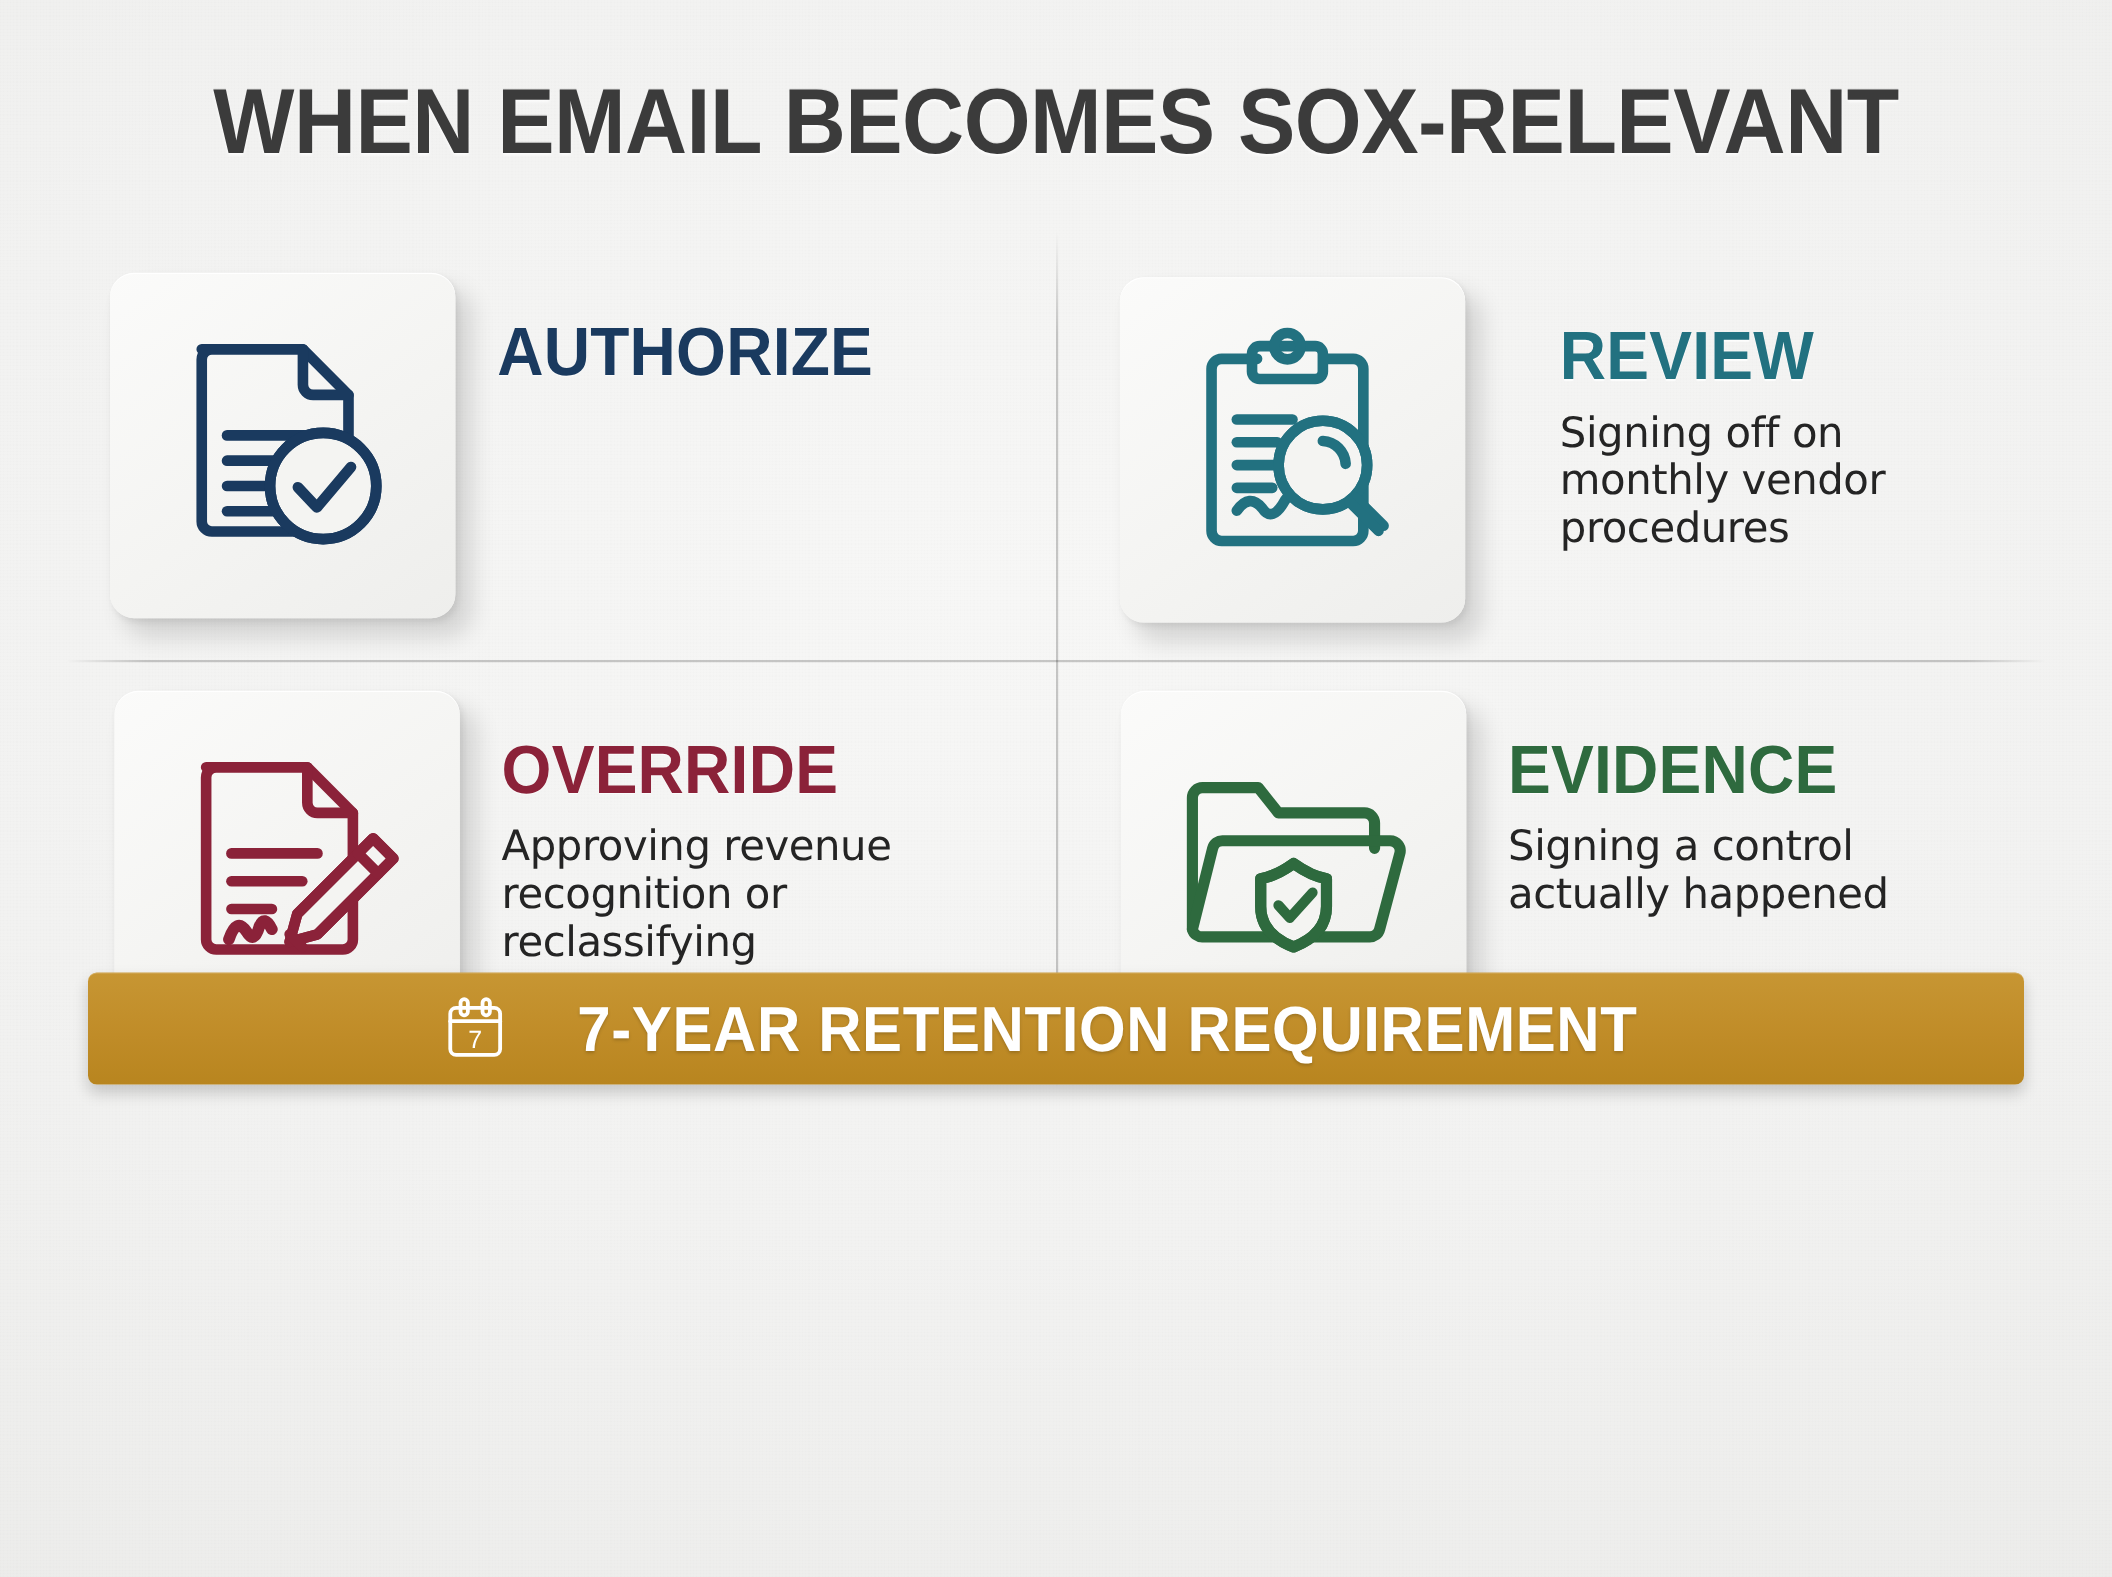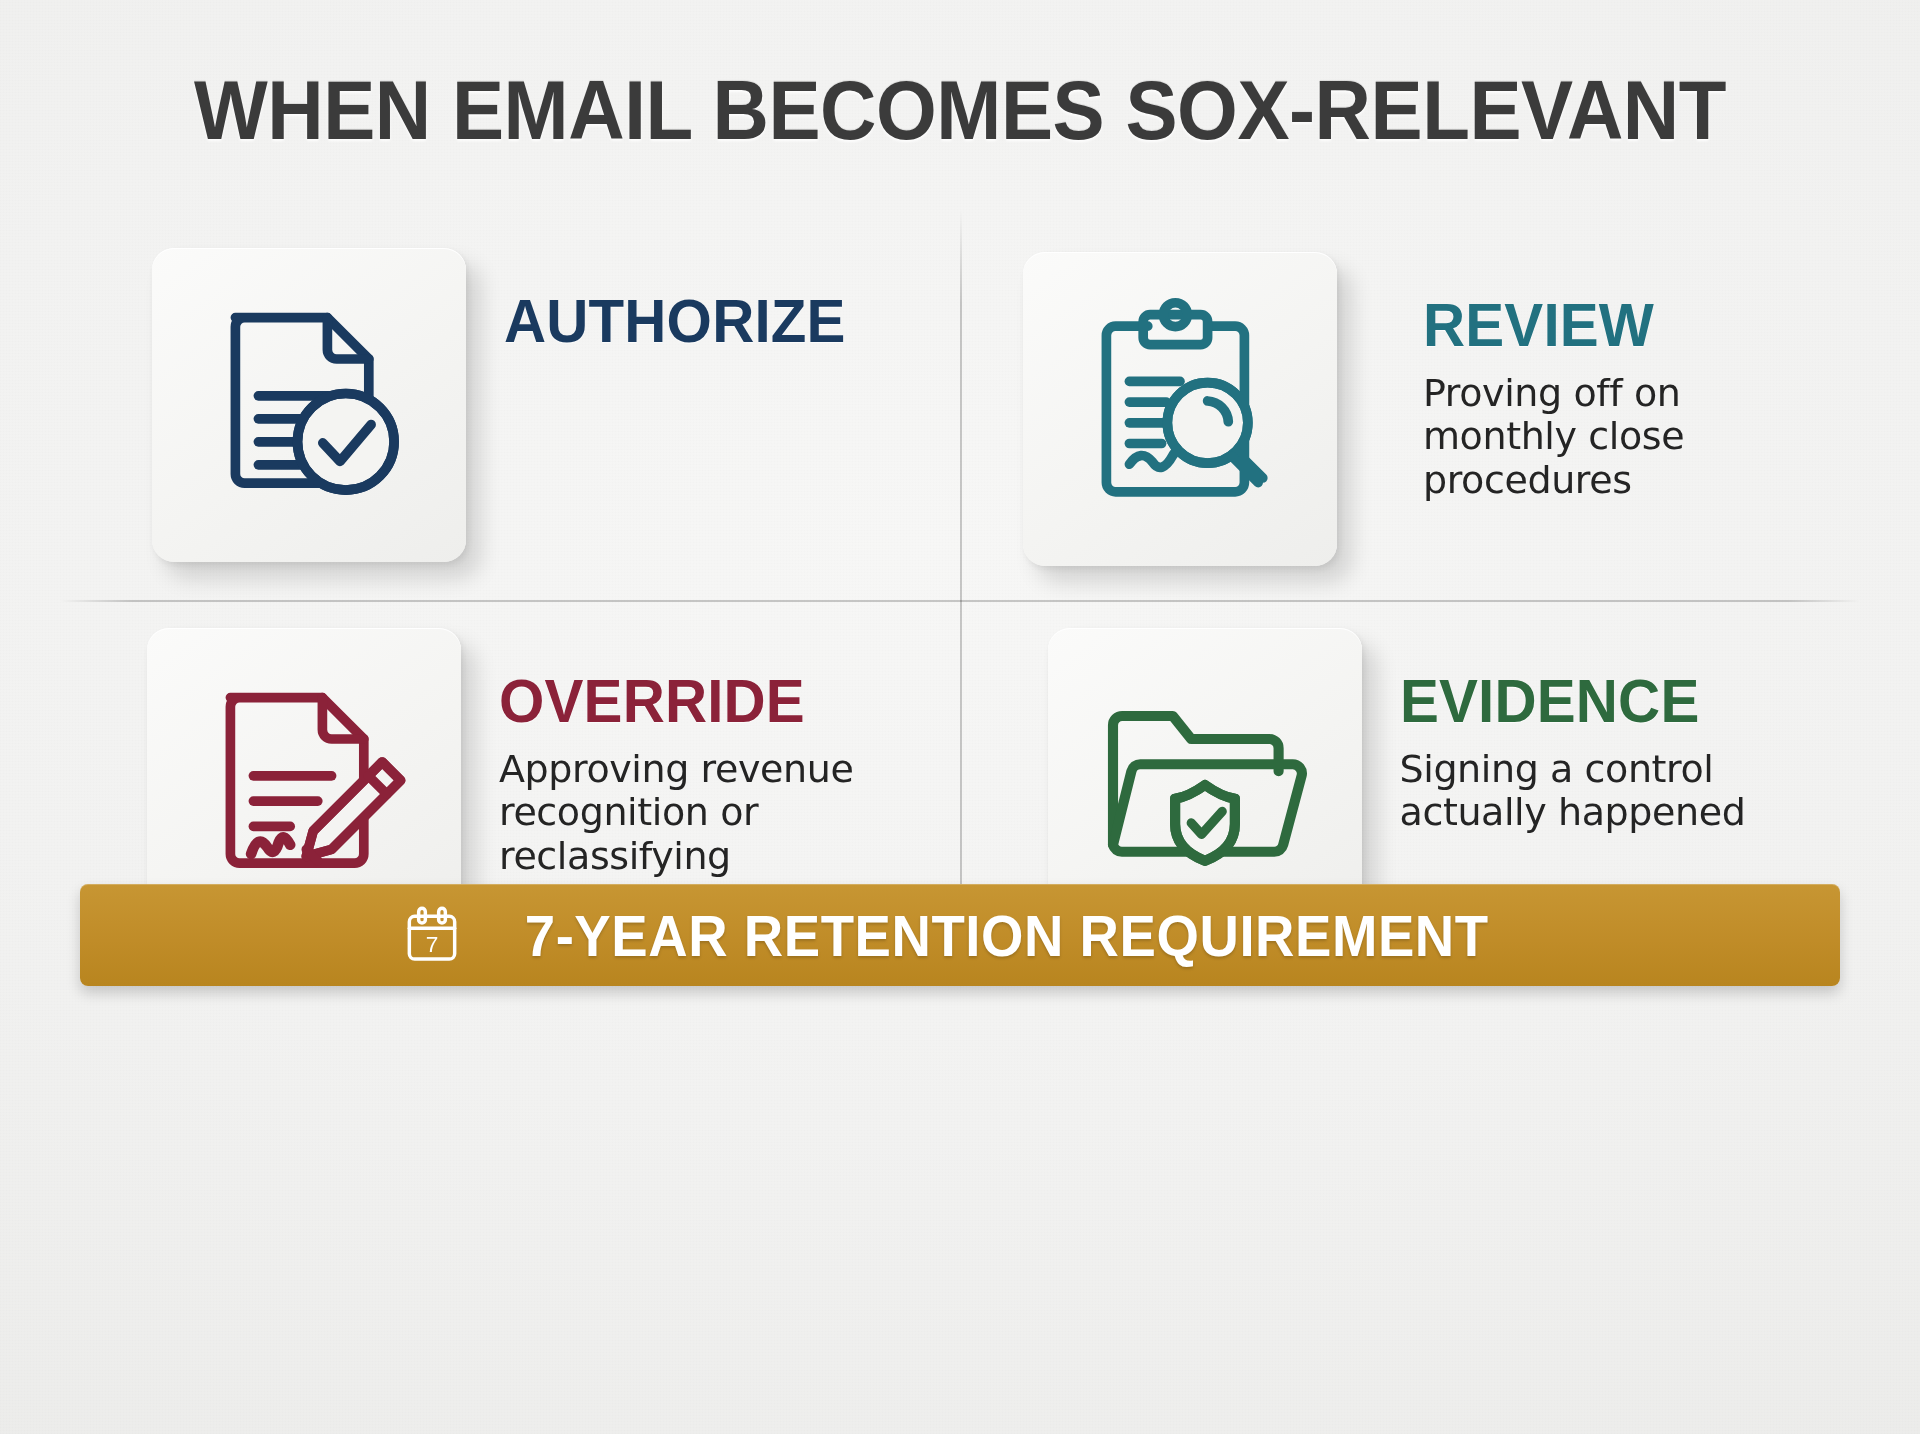--- a/index.html
+++ b/index.html
@@ -62,21 +62,20 @@
     height:2px;
     background:linear-gradient(to right, rgba(0,0,0,0) 0%, rgba(0,0,0,.20) 4%, rgba(0,0,0,.20) 96%, rgba(0,0,0,0) 100%);
   }
 
   .quad{
     position:absolute;
     width:50%; height:50%;
     display:flex;
     align-items:flex-start;
     padding:28px 40px 10px 30px;
-    justify-content:center;
   }
   .q1{ left:0;   top:0; }
   .q2{ left:50%; top:4px;   padding-left:58px;gap:48px; }
   .q3{ left:4px;   top:50%; }
   .q4{ left:50%; top:50%; padding-left:59px; }
 
   
   .tile{
     flex:0 0 auto;
     width:314px; height:314px;
@@ -186,21 +185,21 @@
           <path d="M28 74 q5 -7 10 -1 q4 6 9 -3 q4 -6 8 1"></path>
           <circle cx="62" cy="56" r="17.5" fill="#f4f4f2"></circle>
           <circle cx="62" cy="56" r="17.5"></circle>
           <path d="M62 46.5 a9.5 9.5 0 0 1 9 9"></path>
           <path d="M74.5 68.5 L86 80"></path>
           <path d="M72.5 70.5 L84 82"></path>
         </svg>
       </div>
       <div class="txt">
         <div class="heading" style="color:#227180">REVIEW</div>
-        <div class="desc">Proving off on monthly close procedures</div>
+        <div class="desc">Signing off on monthly vendor procedures</div>
       </div>
     </div>
 
     <div class="quad q3">
       <div class="tile">
         <svg width="230" height="230" viewBox="0 0 100 100" fill="none" stroke="#8b2239" stroke-width="4.2" stroke-linecap="round" stroke-linejoin="round">
           <path d="M18 12 h40 l18 18 v50 a4 4 0 0 1 -4 4 H22 a4 4 0 0 1 -4 -4 V16 a4 4 0 0 1 4 -4 z"></path>
           <path d="M58 12 v14 a4 4 0 0 0 4 4 h14"></path>
           <path d="M28 46 h34"></path>
           <path d="M28 57 h28"></path>

